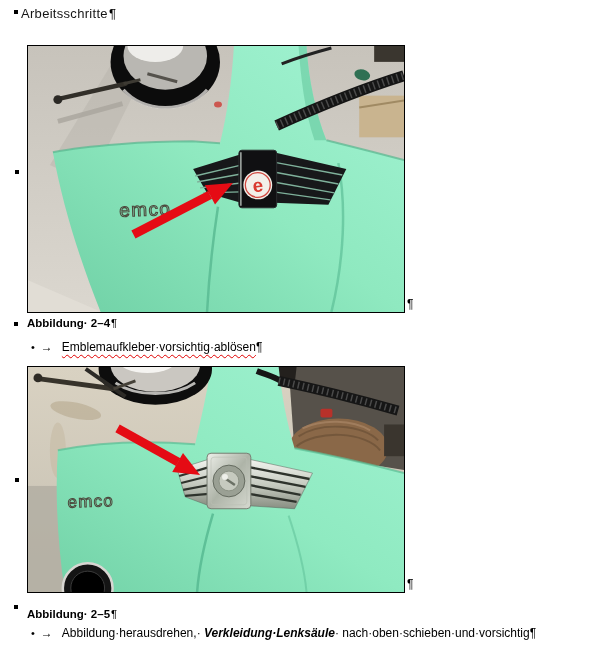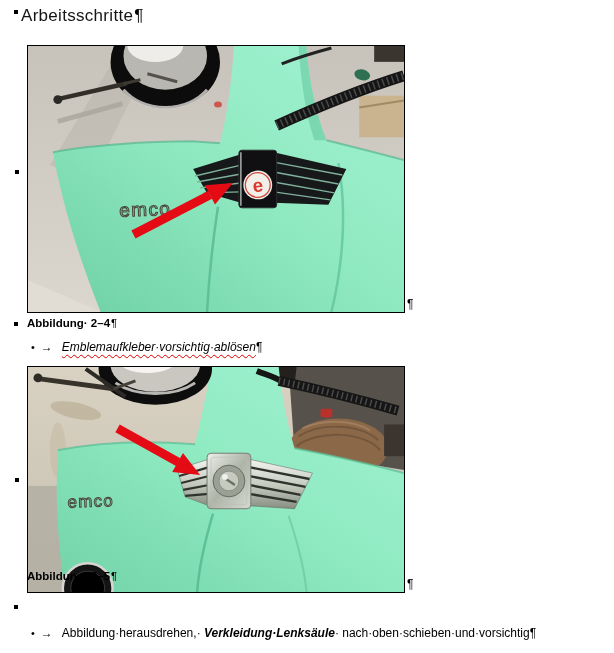--- a/index.html
+++ b/index.html
@@ -3,21 +3,21 @@
 <meta charset="utf-8">
 <style>
   html,body{margin:0;padding:0;}
   body{
     width:614px;height:653px;position:relative;background:#ffffff;
     font-family:"Liberation Sans",sans-serif;color:#000;overflow:hidden;
   }
   .abs{position:absolute;}
   .sq{position:absolute;width:4px;height:4px;background:#000;}
   .heading{
-    left:21px;top:6px;font-size:17px;letter-spacing:0.3px;color:#151515;
+    left:21px;top:6px;font-size:13px;letter-spacing:0.3px;color:#151515;
     white-space:nowrap;
   }
   .pilcrow{color:#000;font-weight:normal;font-style:normal;}
   .heading .pilcrow{margin-left:1px;}
   .img-frame{
     border:1px solid #000;background:#cdc9c1;overflow:hidden;box-sizing:border-box;
   }
   .img-frame svg{display:block;width:100%;height:100%;}
   .fig-pilcrow{font-size:12px;}
   .caption{font-size:11.5px;font-weight:bold;white-space:nowrap;}
@@ -25,21 +25,20 @@
   .step{font-size:12px;white-space:nowrap;}
   .step .bullet{font-size:11px;}
   .step .arrow{margin-left:6px;margin-right:9px;}
   .squiggle{
     text-decoration-line:underline;
     text-decoration-style:wavy;
     text-decoration-color:#e00000;
     text-decoration-thickness:1px;
     text-underline-offset:3px;
     text-decoration-skip-ink:none;
-    font-style:italic;
   }
   .bi{font-weight:bold;font-style:italic;}
 </style>
 </head>
 <body>
 
 <div class="sq" style="left:14px;top:10px;"></div>
 <div class="abs heading">
   <span>Arbeitsschritte</span><span class="pilcrow">¶</span>
 </div>
@@ -210,19 +209,19 @@
 
     <text x="40" y="142" font-size="17" letter-spacing="1.3" fill="none" stroke="#4d473c" stroke-width="1" transform="rotate(-2 40 142)">emco</text>
 
     <line x1="90" y1="62" x2="151" y2="96" stroke="#e50b14" stroke-width="9"></line>
     <polygon points="173,109 155.8,86.7 145,105.9" fill="#e50b14"></polygon>
   </svg>
 </div>
 <div class="abs fig-pilcrow" style="left:407px;top:577px;">¶</div>
 
 <div class="sq" style="left:14px;top:605px;"></div>
-<div class="abs caption" style="left:27px;top:570px;">
+<div class="abs caption" style="left:27px;top:608px;">
   <span>Abbildung· 2–5</span><span class="pilcrow">¶</span>
 </div>
 
 <div class="abs step" style="left:31px;top:626px;">
   <span class="bullet">•</span><span class="arrow">→</span><span>Abbildung·herausdrehen,· </span><span class="bi">Verkleidung·Lenksäule</span><span>· nach·oben·schieben·und·vorsichtig</span><span class="pilcrow">¶</span>
 </div>
 
 </body></html>

